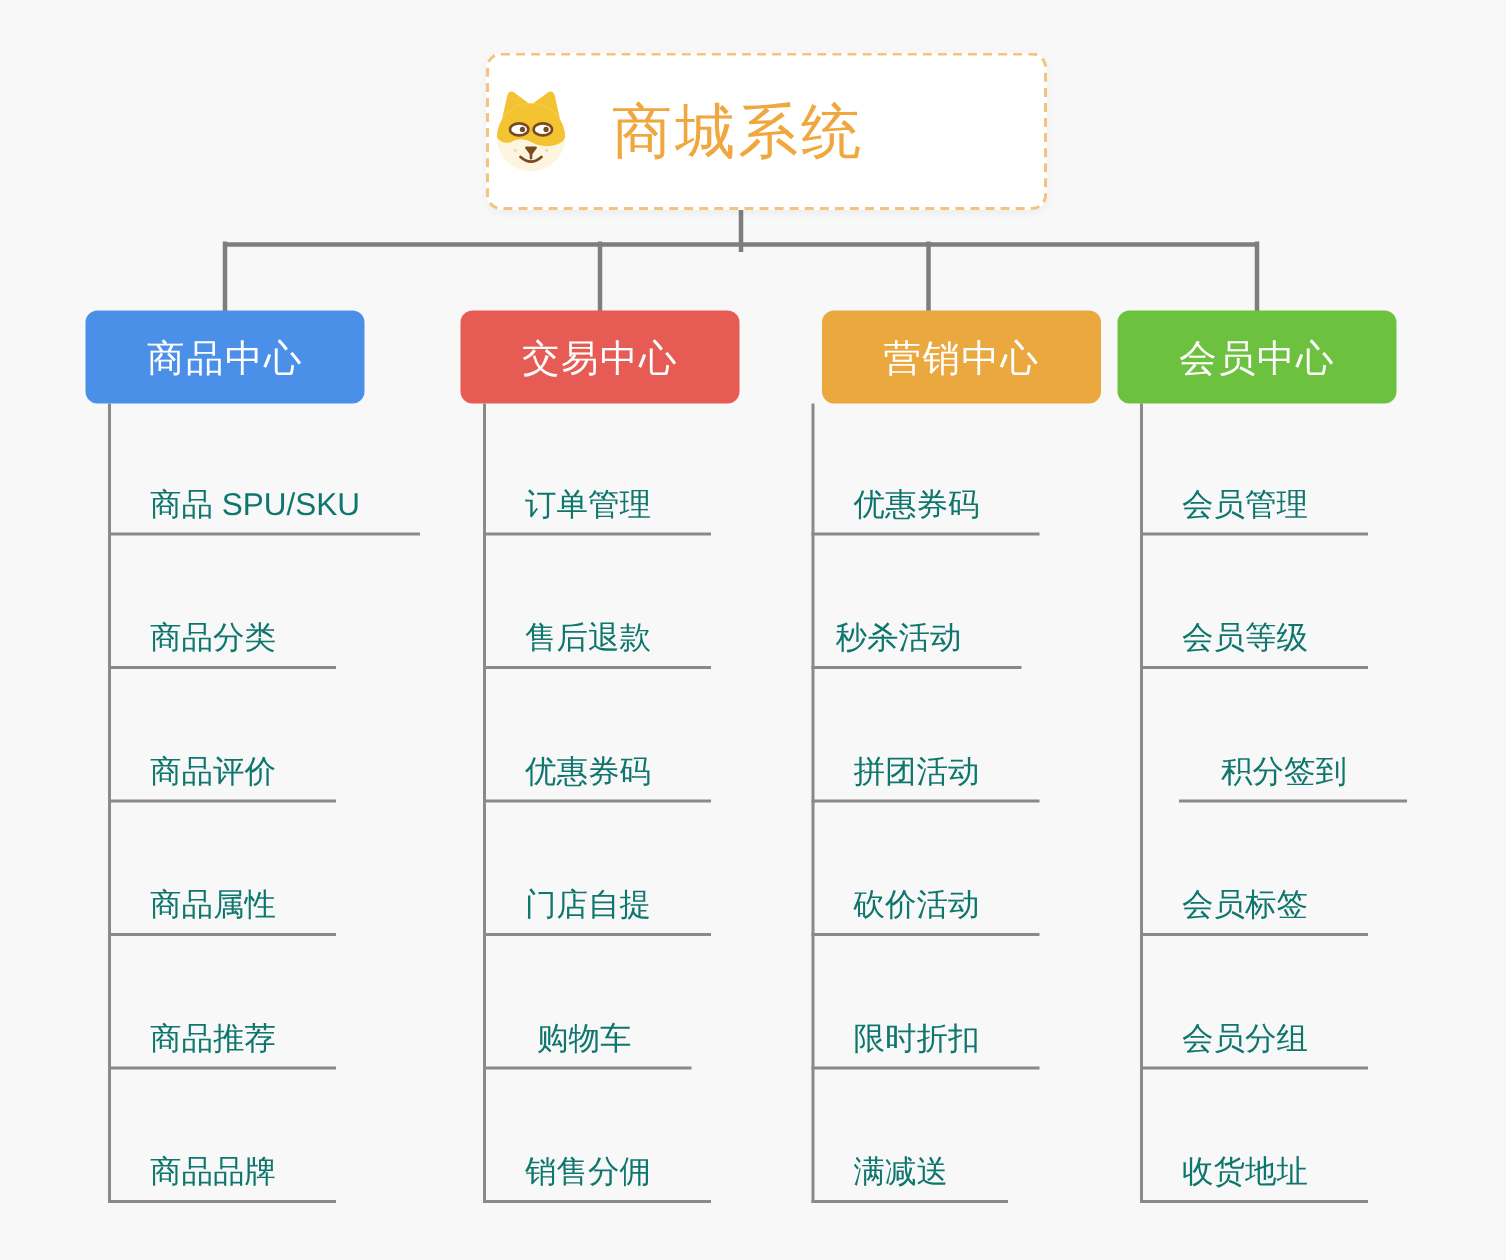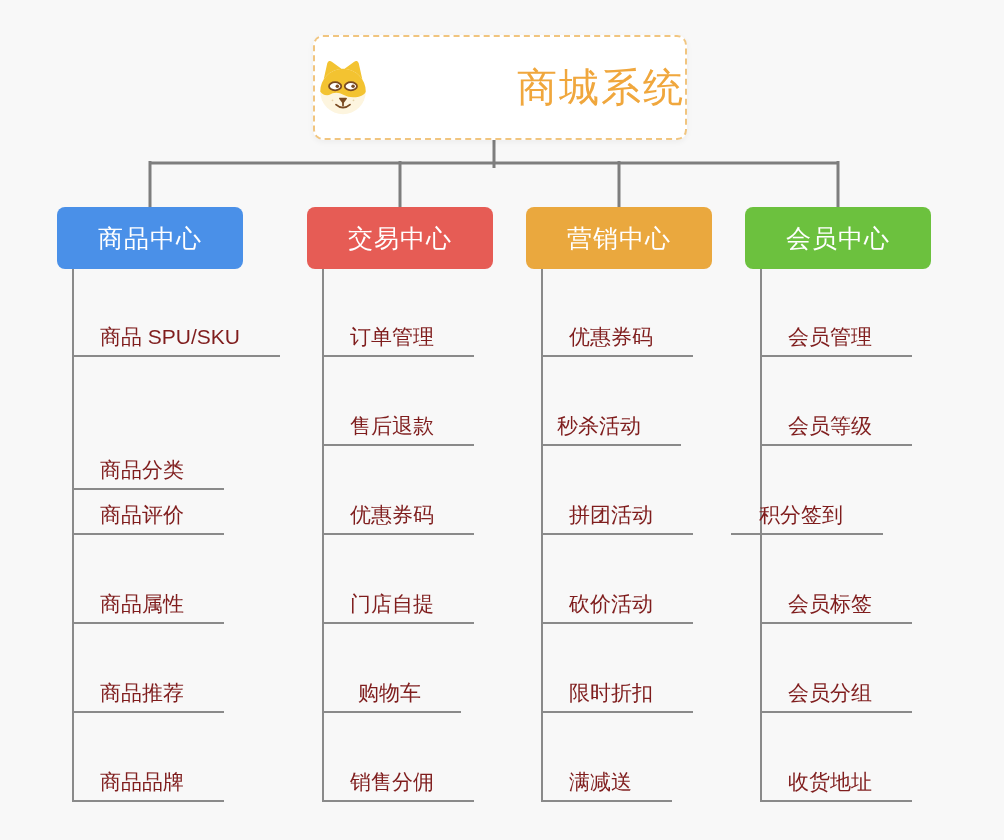--- a/index.html
+++ b/index.html
@@ -16,30 +16,30 @@
     overflow: hidden;
   }
   .connector-svg {
     position: absolute;
     left: 0; top: 0;
     width: 1004px; height: 840px;
     pointer-events: none;
   }
   .root-node {
     position: absolute;
-    left: 313px; top: 35px;
+    left: 324px; top: 35px;
     width: 374px; height: 105px;
     background: #ffffff;
     border: 2px dashed #f1c57f;
     border-radius: 10px;
     box-sizing: border-box;
     display: flex;
     align-items: center;
-    justify-content: space-between;
-    gap: 10px;
+    justify-content: flex-start;
+    gap: 26px;
     box-shadow: 0 2px 6px rgba(0,0,0,0.05);
     cursor: pointer;
   }
   .root-title {
     font-size: 40px;
     color: #f0a73d;
     letter-spacing: 2px;
     white-space: nowrap;
   }
   .doge-icon {
@@ -63,21 +63,21 @@
     white-space: nowrap;
   }
   .branch-spine {
     position: absolute;
     width: 2px;
     background: #8a8a8a;
   }
   .child-node {
     position: absolute;
     font-size: 21px;
-    color: #7f1d1d;
+    color: #0f766e;
     line-height: 23px;
     padding: 0 40px 7px 28px;
     border-bottom: 2px solid #8a8a8a;
     white-space: nowrap;
     cursor: pointer;
     background: transparent;
   }
 </style>
 </head>
 <body>
@@ -119,49 +119,49 @@
     </span>
     <span class="root-title" style="color: rgb(240, 167, 61);">商城系统</span>
   </div>
 
   <div id="branches">
       <div class="branch-box" style="left: 57px; top: 207px; background: rgb(74, 144, 232);">
         <span class="branch-label">商品中心</span>
       </div>
       <div class="branch-spine" style="left: 72px; top: 269px; height: 533px; background: rgb(138, 138, 138);"></div>
       <div class="child-node" style="left: 72px; top: 325px; border-bottom-color: rgb(138, 138, 138);">商品 SPU/SKU</div>
-      <div class="child-node" style="left: 72px; top: 414px; border-bottom-color: rgb(138, 138, 138); margin-top: 44px;">商品分类</div>
+      <div class="child-node" style="left: 72px; top: 414px; border-bottom-color: rgb(138, 138, 138);">商品分类</div>
       <div class="child-node" style="left: 72px; top: 503px; border-bottom-color: rgb(138, 138, 138);">商品评价</div>
       <div class="child-node" style="left: 72px; top: 592px; border-bottom-color: rgb(138, 138, 138);">商品属性</div>
       <div class="child-node" style="left: 72px; top: 681px; border-bottom-color: rgb(138, 138, 138);">商品推荐</div>
       <div class="child-node" style="left: 72px; top: 770px; border-bottom-color: rgb(138, 138, 138);">商品品牌</div>
       <div class="branch-box" style="left: 307px; top: 207px; background: rgb(230, 92, 85); font-family: Liberation Serif, serif;">
         <span class="branch-label">交易中心</span>
       </div>
       <div class="branch-spine" style="left: 322px; top: 269px; height: 533px; background: rgb(138, 138, 138);"></div>
       <div class="child-node" style="left: 322px; top: 325px; border-bottom-color: rgb(138, 138, 138);">订单管理</div>
       <div class="child-node" style="left: 322px; top: 414px; border-bottom-color: rgb(138, 138, 138);">售后退款</div>
       <div class="child-node" style="left: 322px; top: 503px; border-bottom-color: rgb(138, 138, 138);">优惠券码</div>
       <div class="child-node" style="left: 322px; top: 592px; border-bottom-color: rgb(138, 138, 138);">门店自提</div>
       <div class="child-node" style="left: 322px; top: 681px; border-bottom-color: rgb(138, 138, 138); padding-left: 36px;">购物车</div>
       <div class="child-node" style="left: 322px; top: 770px; border-bottom-color: rgb(138, 138, 138);">销售分佣</div>
-      <div class="branch-box" style="left: 526px; top: 207px; background: rgb(234, 168, 62);">
+      <div class="branch-box" style="left: 548px; top: 207px; background: rgb(234, 168, 62);">
         <span class="branch-label">营销中心</span>
       </div>
       <div class="branch-spine" style="left: 541px; top: 269px; height: 533px; background: rgb(138, 138, 138);"></div>
       <div class="child-node" style="left: 541px; top: 325px; border-bottom-color: rgb(138, 138, 138);">优惠券码</div>
       <div class="child-node" style="left: 541px; top: 414px; border-bottom-color: rgb(138, 138, 138); padding-left: 16px;">秒杀活动</div>
       <div class="child-node" style="left: 541px; top: 503px; border-bottom-color: rgb(138, 138, 138);">拼团活动</div>
       <div class="child-node" style="left: 541px; top: 592px; border-bottom-color: rgb(138, 138, 138);">砍价活动</div>
       <div class="child-node" style="left: 541px; top: 681px; border-bottom-color: rgb(138, 138, 138);">限时折扣</div>
       <div class="child-node" style="left: 541px; top: 770px; border-bottom-color: rgb(138, 138, 138);">满减送</div>
       <div class="branch-box" style="left: 745px; top: 207px; background: rgb(108, 193, 62);">
         <span class="branch-label">会员中心</span>
       </div>
       <div class="branch-spine" style="left: 760px; top: 269px; height: 533px; background: rgb(138, 138, 138);"></div>
       <div class="child-node" style="left: 760px; top: 325px; border-bottom-color: rgb(138, 138, 138);">会员管理</div>
       <div class="child-node" style="left: 760px; top: 414px; border-bottom-color: rgb(138, 138, 138);">会员等级</div>
-      <div class="child-node" style="left: 731px; top: 503px; border-bottom-color: rgb(138, 138, 138);">积分签到</div>
+      <div class="child-node" style="left: 786px; top: 503px; border-bottom-color: rgb(138, 138, 138);">积分签到</div>
       <div class="child-node" style="left: 760px; top: 592px; border-bottom-color: rgb(138, 138, 138);">会员标签</div>
       <div class="child-node" style="left: 760px; top: 681px; border-bottom-color: rgb(138, 138, 138);">会员分组</div>
       <div class="child-node" style="left: 760px; top: 770px; border-bottom-color: rgb(138, 138, 138);">收货地址</div>
     </div>
 </div>
 
 </body></html>

